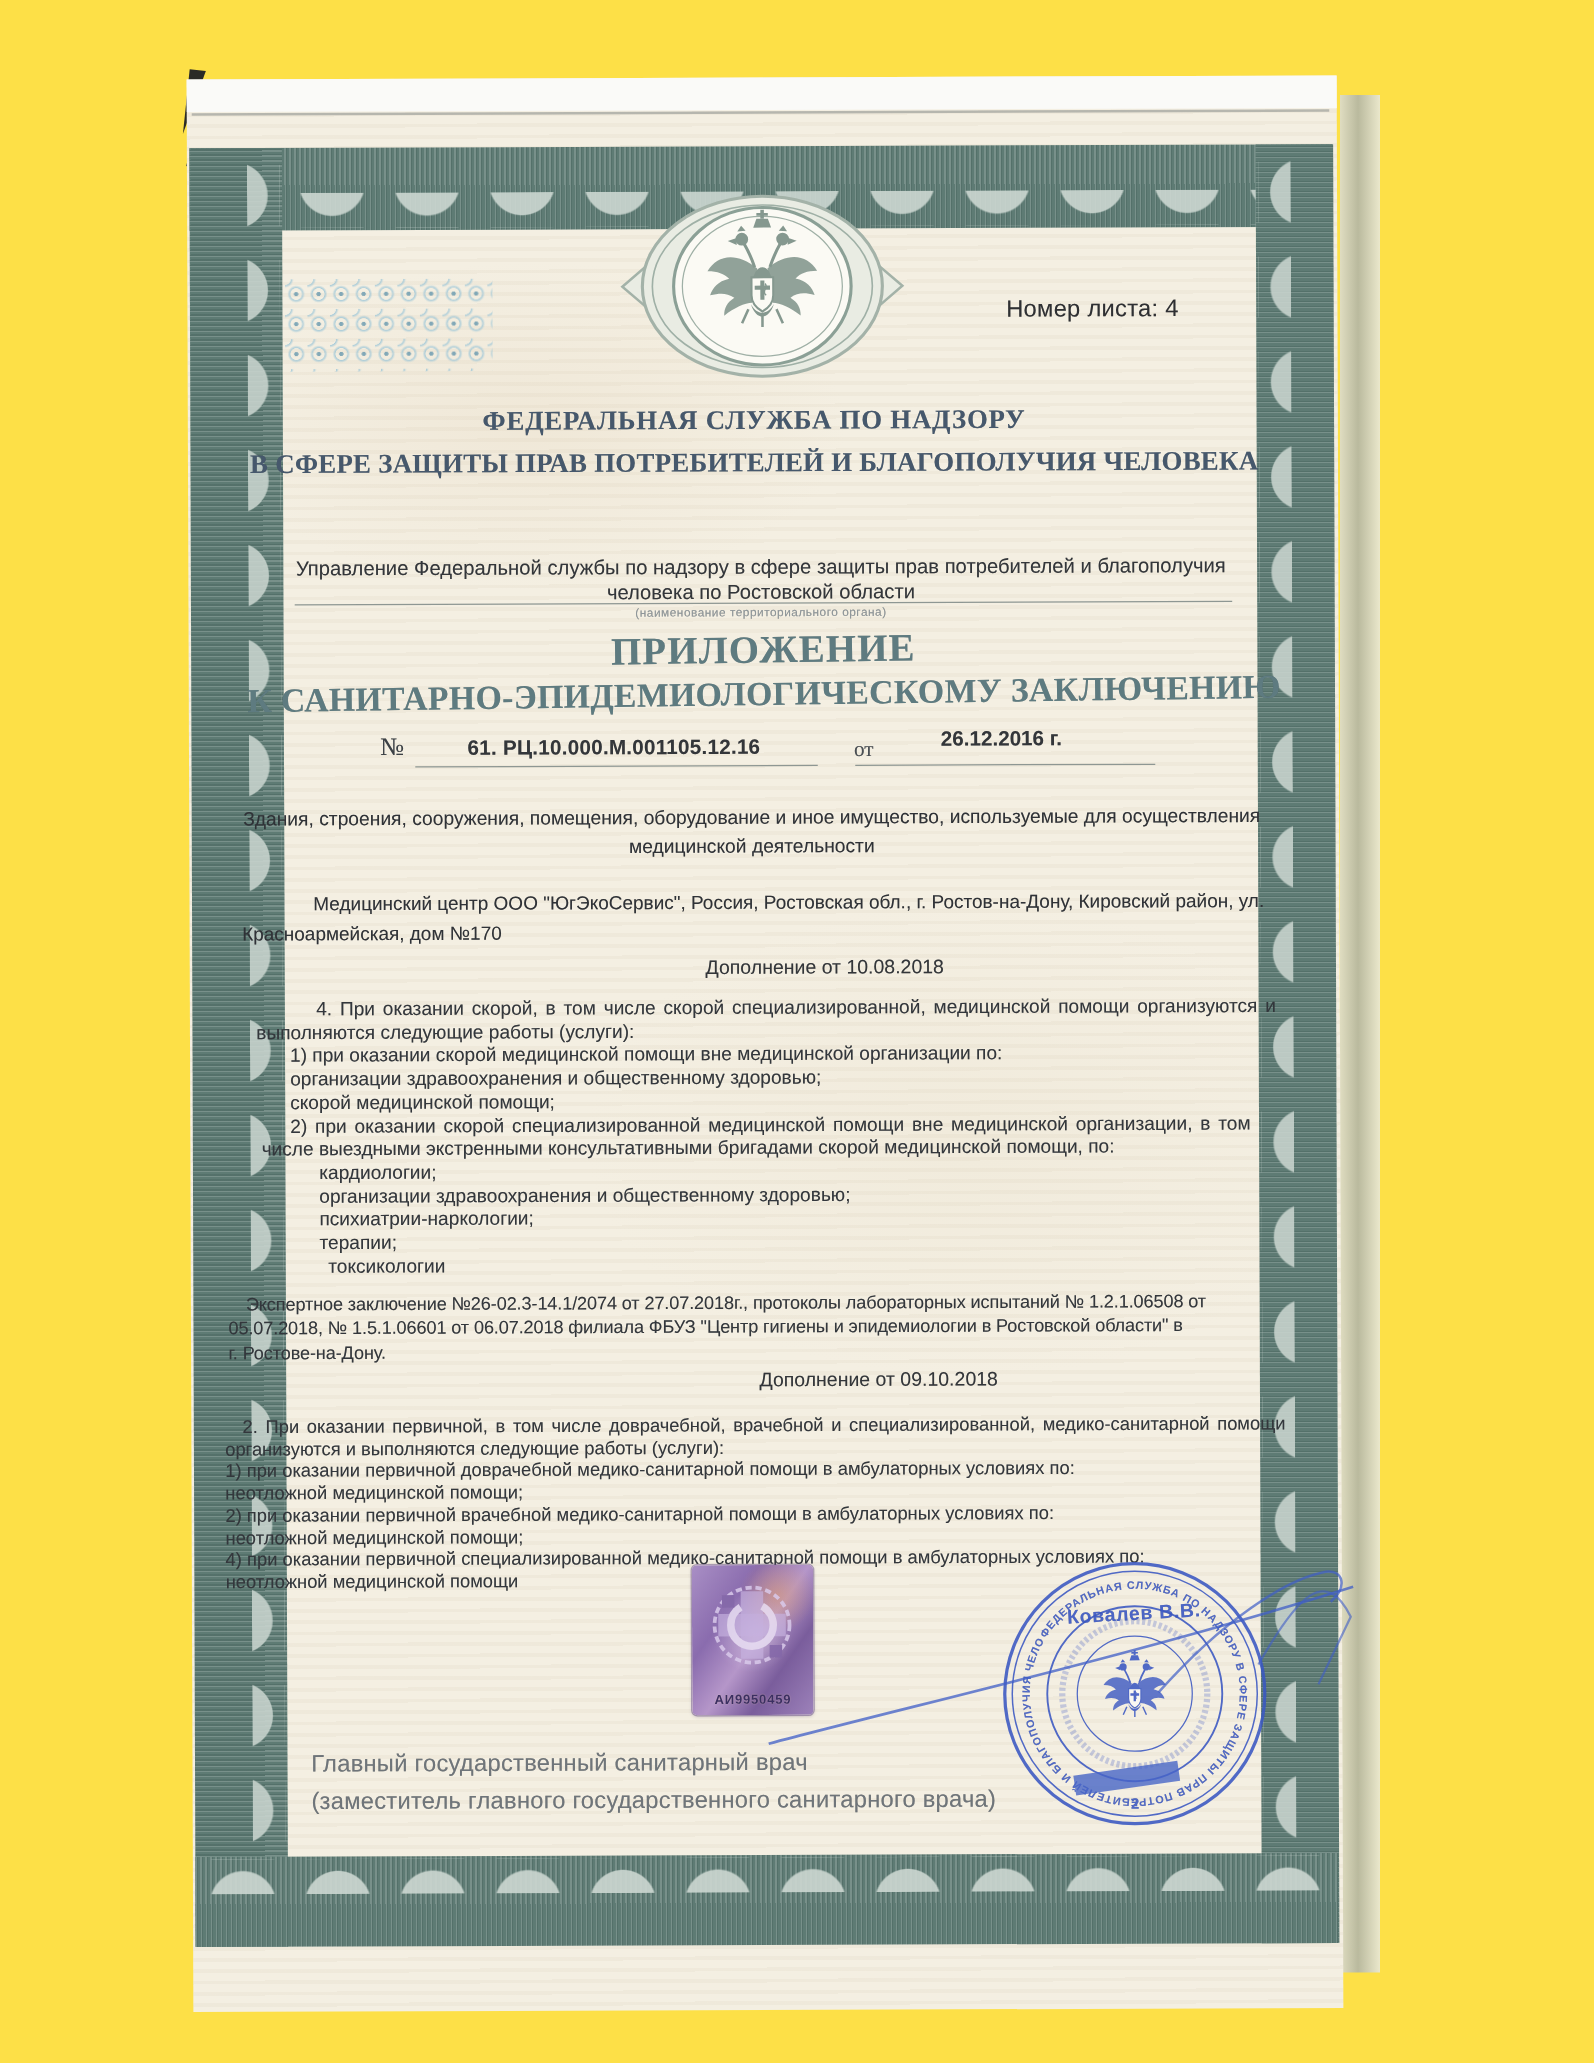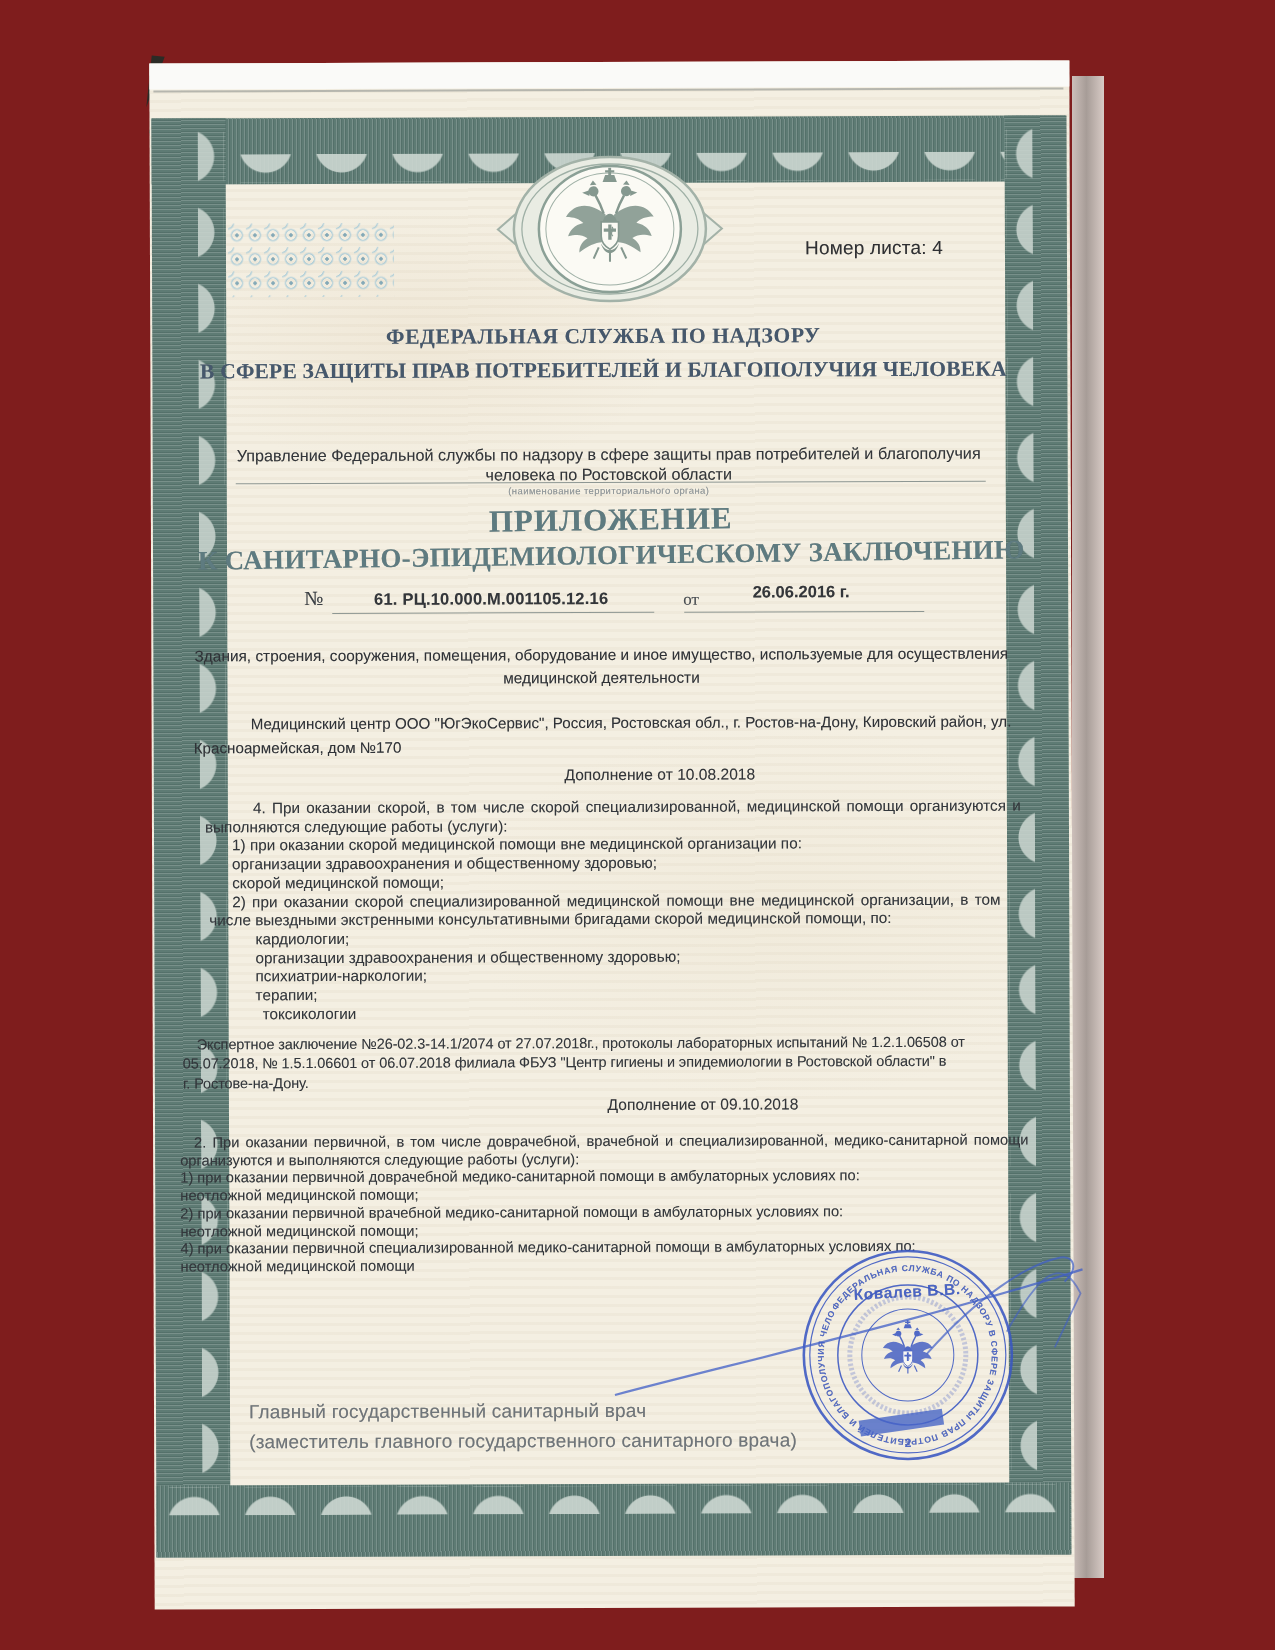--- a/index.html
+++ b/index.html
@@ -1,16 +1,16 @@
 <!DOCTYPE html>
 <html><head>
 <meta charset="utf-8">
 <style>
   html,body{margin:0;padding:0;background:#ffffff;}
-  .scan{position:relative;width:1275px;height:1650px;background:#7f1d1d;overflow:hidden;
+  .scan{position:relative;width:1275px;height:1650px;background:#fde047;overflow:hidden;
         font-family:"Liberation Sans","DejaVu Sans",sans-serif;}
   
   .corner-mark{position:absolute;left:149px;top:56px;width:0;height:0;
     border-left:13px solid #2b2b26;border-bottom:52px solid transparent;transform:rotate(6deg);}
   .corner-mark2{position:absolute;left:152px;top:108px;width:6px;height:26px;background:#3a3a34;transform:rotate(14deg);}
   .page-edge{position:absolute;left:1072px;top:76px;width:32px;height:1502px;
     background:linear-gradient(90deg,#dadcd6,#aeb3ad 45%,#e7e9e3);opacity:.85;}
   
   .paper{position:absolute;left:152px;top:62px;width:920px;height:1546px;
     transform:rotate(-0.2deg);
@@ -185,21 +185,21 @@
 
     <div class="doc-title">
       <div class="t1">ПРИЛОЖЕНИЕ</div>
       <div class="t2">К САНИТАРНО-ЭПИДЕМИОЛОГИЧЕСКОМУ ЗАКЛЮЧЕНИЮ</div>
     </div>
 
     <div class="no-label">№</div>
     <div class="no-value">61. РЦ.10.000.М.001105.12.16</div>
     <div class="underline ul1"></div>
     <div class="from-label">от</div>
-    <div class="date-value">26.06.2016 г.</div>
+    <div class="date-value">26.12.2016 г.</div>
     <div class="underline ul2"></div>
 
     <div class="subject">
       <div class="line">Здания, строения, сооружения, помещения, оборудование и иное имущество, используемые для осуществления</div>
       <div class="line">медицинской деятельности</div>
     </div>
 
     <div class="org">
       <div class="line i57">Медицинский центр ООО "ЮгЭкоСервис", Россия, Ростовская обл., г. Ростов-на-Дону, Кировский район, ул.</div>
       <div class="line">Красноармейская, дом №170</div>
@@ -232,20 +232,33 @@
       <div class="line i14 ws">2. При оказании первичной, в том числе доврачебной, врачебной и специализированной, медико-санитарной помощи</div>
       <div class="line">организуются и выполняются следующие работы (услуги):</div>
       <div class="line">1) при оказании первичной доврачебной медико-санитарной помощи в амбулаторных условиях по:</div>
       <div class="line">неотложной медицинской помощи;</div>
       <div class="line">2) при оказании первичной врачебной медико-санитарной помощи в амбулаторных условиях по:</div>
       <div class="line">неотложной медицинской помощи;</div>
       <div class="line">4) при оказании первичной специализированной медико-санитарной помощи в амбулаторных условиях по:</div>
       <div class="line">неотложной медицинской помощи</div>
     </div>
 
+    <div class="hologram">
+      <svg class="holo-svg" width="80" height="86" viewBox="0 0 80 86">
+        <g transform="translate(40,42)" opacity="0.85">
+          <circle r="30" fill="none" stroke="#d9c9ea" stroke-width="3" stroke-dasharray="5 3"></circle>
+          <rect x="-9" y="-27" width="18" height="54" fill="#c6b1de" opacity=".8"></rect>
+          <rect x="-27" y="-9" width="54" height="18" fill="#c6b1de" opacity=".8"></rect>
+          <circle r="17" fill="none" stroke="#e8ddf2" stroke-width="6" stroke-dasharray="70 18"></circle>
+          <rect x="-24" y="-24" width="10" height="10" fill="#8468a8"></rect>
+          <rect x="14" y="16" width="10" height="10" fill="#8468a8"></rect>
+        </g>
+      </svg>
+      <div class="holo-serial">АИ9950459</div>
+    </div>
 
     <div class="sig-text">
       <div class="line">Главный государственный санитарный врач</div>
       <div class="line">(заместитель главного государственного санитарного врача)</div>
     </div>
 
     <svg class="stamp" width="218" height="218" viewBox="0 0 218 218">
       <g transform="translate(109,109)" opacity="0.88">
         <circle r="104" fill="none" stroke="#3a57c2" stroke-width="2.6"></circle>
         <circle r="98" fill="none" stroke="#3a57c2" stroke-width="1.2"></circle>

